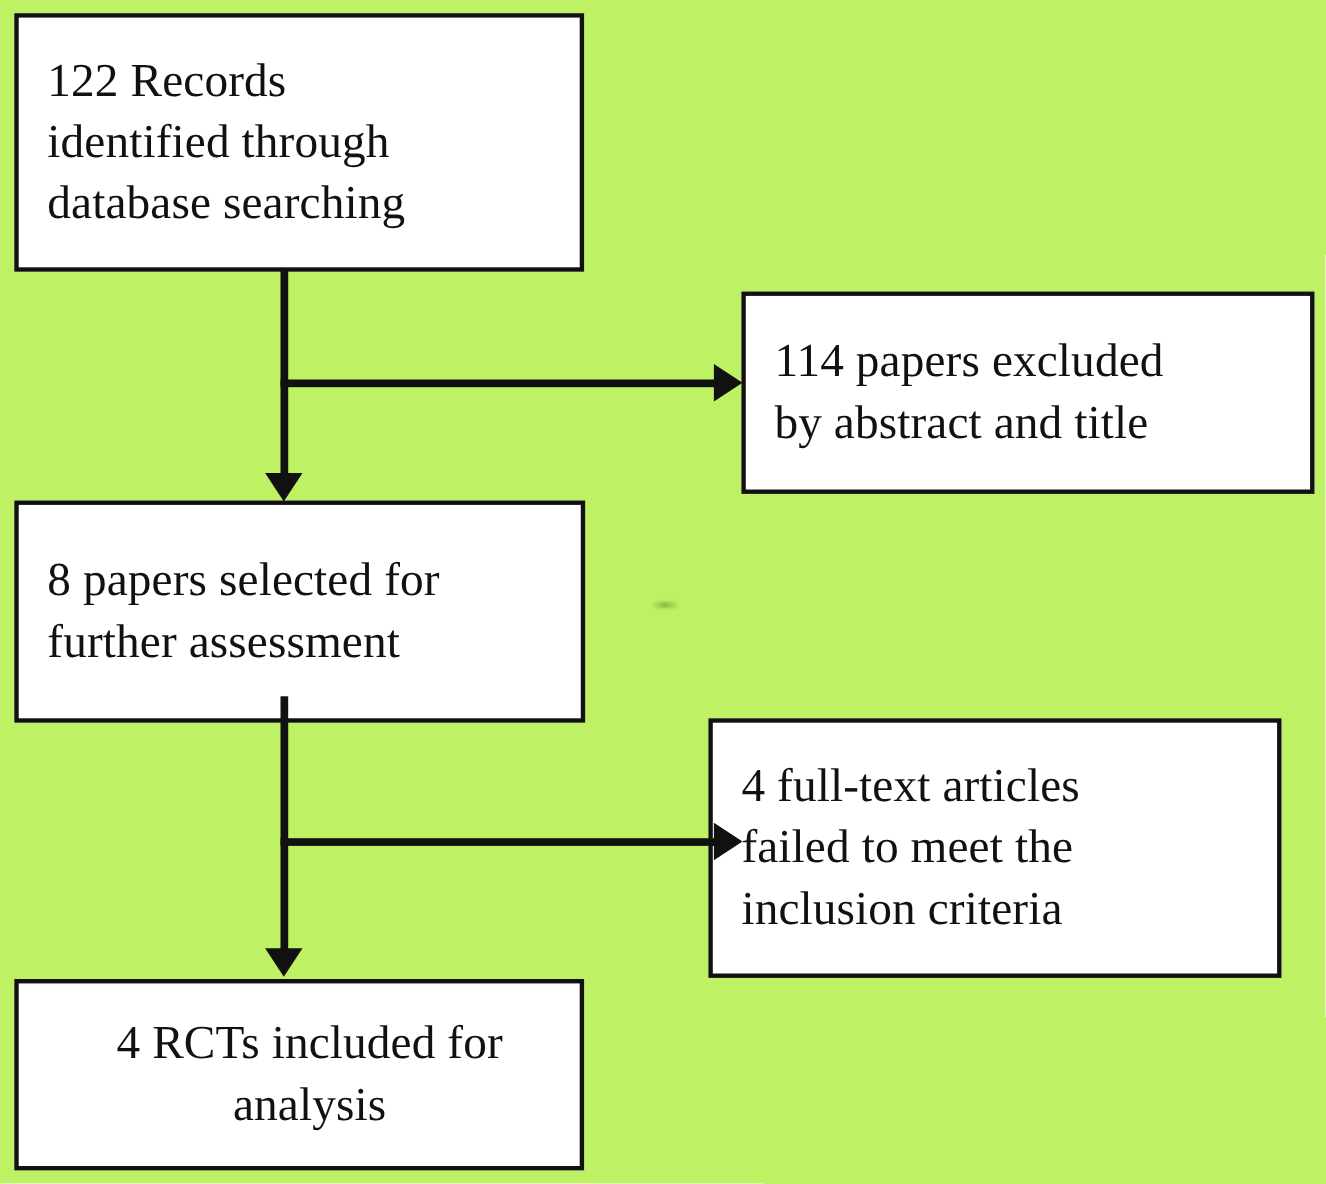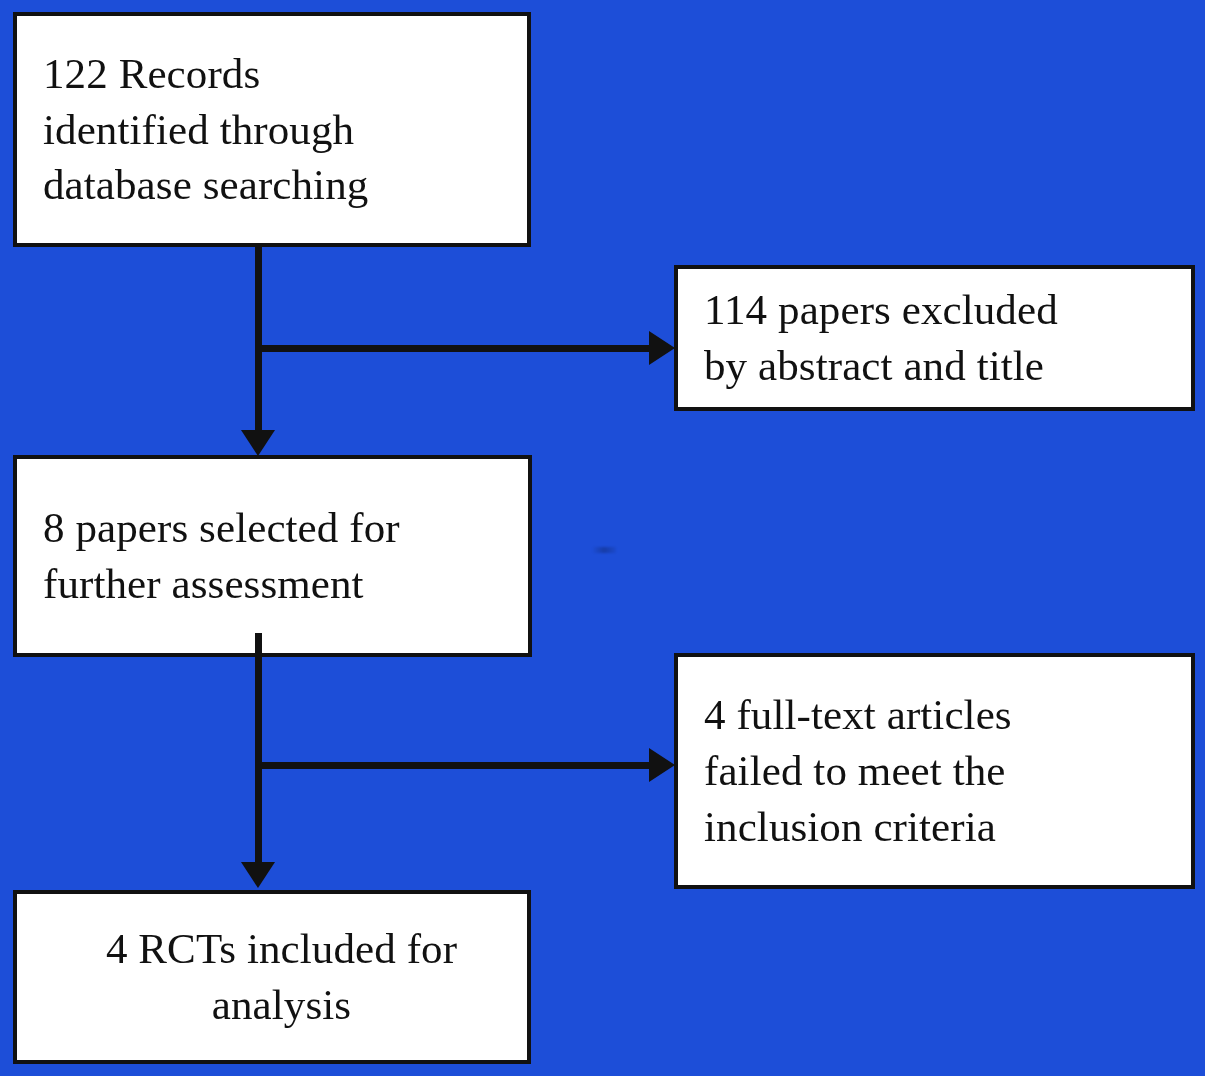--- a/index.html
+++ b/index.html
@@ -9,21 +9,21 @@
     background: #ffffff;
   }
   body {
     font-family: "Liberation Serif", "DejaVu Serif", serif;
     color: #000000;
   }
   #canvas {
     position: relative;
     width: 1205px;
     height: 1076px;
-    background: #1d4ed8;
+    background: #bef264;
     overflow: hidden;
   }
 
   
   .flow-box {
     position: absolute;
     box-sizing: border-box;
     border: 4px solid #111111;
     background: #ffffff;
     display: flex;
@@ -36,23 +36,23 @@
     line-height: 1.30;
     letter-spacing: 0.1px;
     white-space: pre-line;
     color: #111111;
   }
   .align-left  .box-text { text-align: left;  padding-left: 26px; padding-right: 14px; }
   .align-center .box-text { text-align: center; padding-left: 18px; padding-right: 12px; margin-left: 13px; }
 
   
   #box-records          { left: 13px;  top: 12px;   width: 518px; height: 235px; }
-  #box-excluded-abstract{ left: 674px; top: 265px;  width: 521px; height: 146px; }
+  #box-excluded-abstract{ left: 674px; top: 265px;  width: 521px; height: 184px; }
   #box-selected         { left: 13px;  top: 455px;  width: 519px; height: 202px; }
-  #box-failed-inclusion { left: 674px; top: 653px;  width: 521px; height: 236px; }
+  #box-failed-inclusion { left: 644px; top: 653px;  width: 521px; height: 236px; }
   #box-included         { left: 13px;  top: 890px;  width: 518px; height: 174px; }
 
   
   .conn-vline {
     position: absolute;
     width: 7px;
     background: #111111;
   }
   .conn-hline {
     position: absolute;

